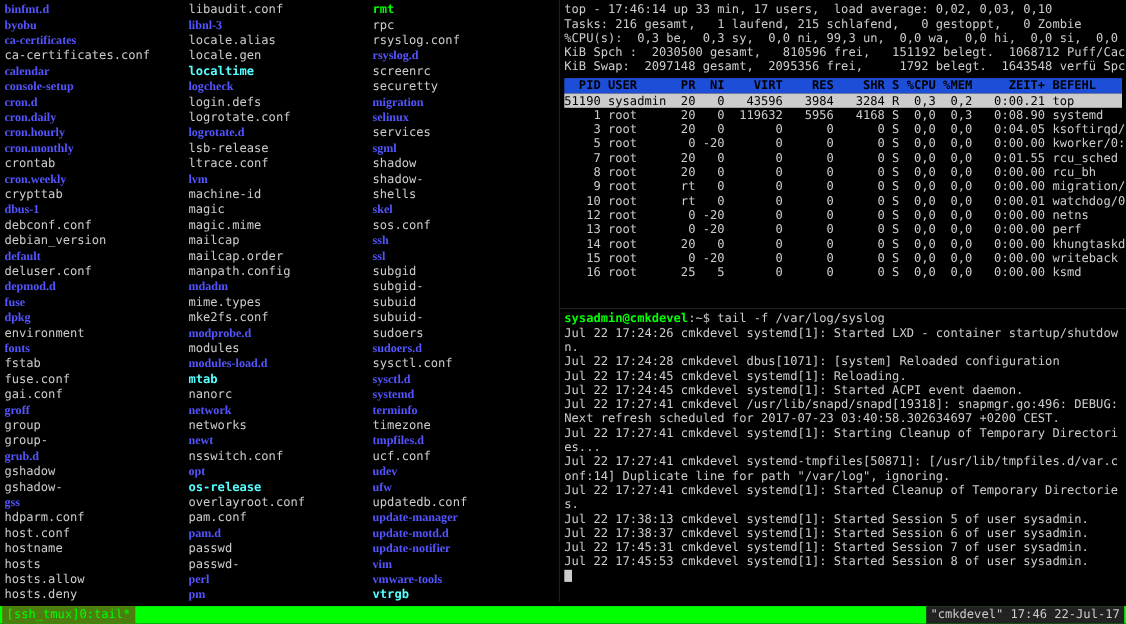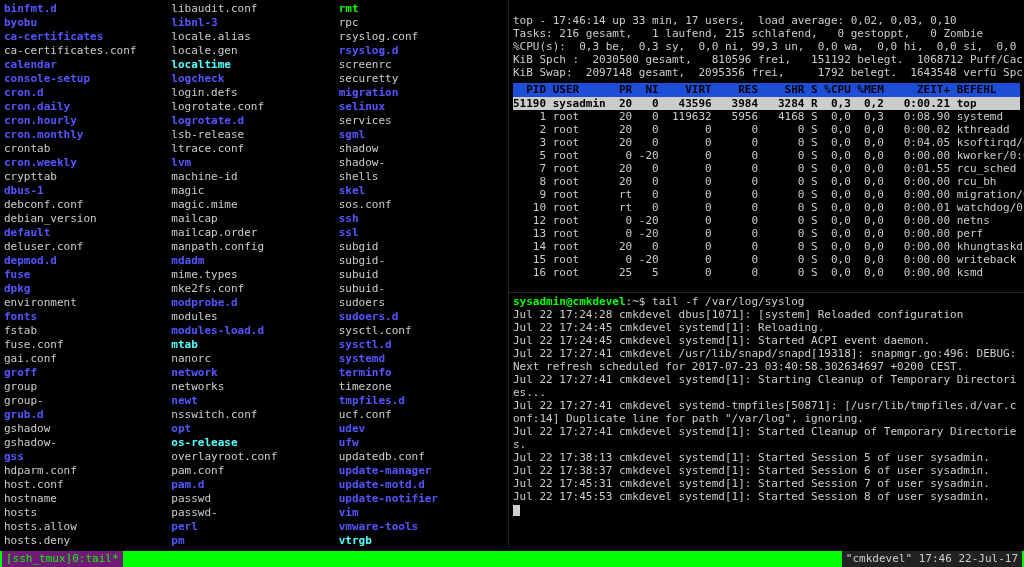--- a/index.html
+++ b/index.html
@@ -9,48 +9,48 @@
   font-size: 11px;
   color: #ccc;
   width: 1024px;
   height: 567px;
   overflow: hidden;
   position: relative;
 }
 .container { display: flex; height: 547px; }
 .left-pane { width: 508px; padding: 2px 4px; overflow: hidden; }
 .right-pane { width: 516px; display: flex; flex-direction: column; border-left: 1px solid #222; }
-.top-right { height: 280px; padding: 2px 4px; overflow: hidden; margin-top: 12px; }
+.top-right { height: 280px; padding: 2px 4px; overflow: hidden; }
 .bottom-right { flex: 1; padding: 2px 4px; border-top: 1px solid #222; overflow: hidden; }
 .file-columns { display: flex; gap: 2px; }
 .file-col { flex: 1; }
 .file-item { line-height: 14px; white-space: nowrap; }
-.dir { color: #5555ff; font-weight: bold; }
+.dir { color: #5555ff; font-weight: bold; font-family: Liberation Serif, serif; }
 .link { color: #55ffff; font-weight: bold; }
 .plain { color: #ccc; }
 .green { color: #00ff00; }
 .status-bar {
   position: absolute;
   bottom: 0;
   left: 0;
   right: 0;
   height: 16px;
   background: #00ff00;
   color: #000;
   display: flex;
   font-size: 11px;
   line-height: 16px;
   padding: 0 2px;
 }
-.status-left { background: #701a75; color: #00ff00; padding: 0 4px; }
+.status-left { background: #4d7c0f; color: #00ff00; padding: 0 4px; }
 .status-right { margin-left: auto; background: #222; color: #ccc; padding: 0 4px; }
 .top-line { color: #ccc; line-height: 13px; white-space: pre; }
 .proc-header { background: #1d4ed8; color: #000; line-height: 14px; white-space: pre; font-weight: bold; }
 .proc-row { line-height: 13px; white-space: pre; color: #ccc; }
-.proc-row.hl { background: #ccc; color: #000; font-weight: bold; }
+.proc-row.hl { background: #ccc; color: #000; font-weight: normal; }
 .log-line { line-height: 13px; white-space: pre-wrap; word-break: break-all; color: #ccc; }
 .prompt { color: #00ff00; font-weight: bold; }
 .prompt-text { color: #ccc; }
 .cursor-block { display: inline-block; width: 7px; height: 11px; background: #ccc; vertical-align: middle; }
 .bold { font-weight: bold; }
 </style>
 </head>
 <body>
 
 <div class="container">
@@ -189,39 +189,39 @@
       <div class="top-line">top - 17:46:14 up 33 min, 17 users,  load average: 0,02, 0,03, 0,10</div>
       <div class="top-line">Tasks: 216 gesamt,   1 laufend, 215 schlafend,   0 gestoppt,   0 Zombie</div>
       <div class="top-line">%CPU(s):  0,3 be,  0,3 sy,  0,0 ni, 99,3 un,  0,0 wa,  0,0 hi,  0,0 si,  0,0 st</div>
       <div class="top-line">KiB Spch :  2030500 gesamt,   810596 frei,   151192 belegt.  1068712 Puff/Cache</div>
       <div class="top-line">KiB Swap:  2097148 gesamt,  2095356 frei,     1792 belegt.  1643548 verfü Spch</div>
       <div style="height:4px"></div>
       <div class="proc-header">  PID USER      PR  NI    VIRT    RES    SHR S %CPU %MEM     ZEIT+ BEFEHL     </div>
       <div id="proc-rows">
           <div class="proc-row hl">51190 sysadmin  20   0   43596   3984   3284 R  0,3  0,2   0:00.21 top</div>
           <div class="proc-row">    1 root      20   0  119632   5956   4168 S  0,0  0,3   0:08.90 systemd</div>
-          <div class="proc-row">    2 root      20   0       0      0      0 S  0,0  0,0   0:00.02 kthreadd</div>
           <div class="proc-row">    3 root      20   0       0      0      0 S  0,0  0,0   0:04.05 ksoftirqd/0</div>
           <div class="proc-row">    5 root       0 -20       0      0      0 S  0,0  0,0   0:00.00 kworker/0:0H</div>
           <div class="proc-row">    7 root      20   0       0      0      0 S  0,0  0,0   0:01.55 rcu_sched</div>
           <div class="proc-row">    8 root      20   0       0      0      0 S  0,0  0,0   0:00.00 rcu_bh</div>
           <div class="proc-row">    9 root      rt   0       0      0      0 S  0,0  0,0   0:00.00 migration/0</div>
           <div class="proc-row">   10 root      rt   0       0      0      0 S  0,0  0,0   0:00.01 watchdog/0</div>
           <div class="proc-row">   12 root       0 -20       0      0      0 S  0,0  0,0   0:00.00 netns</div>
           <div class="proc-row">   13 root       0 -20       0      0      0 S  0,0  0,0   0:00.00 perf</div>
           <div class="proc-row">   14 root      20   0       0      0      0 S  0,0  0,0   0:00.00 khungtaskd</div>
           <div class="proc-row">   15 root       0 -20       0      0      0 S  0,0  0,0   0:00.00 writeback</div>
           <div class="proc-row">   16 root      25   5       0      0      0 S  0,0  0,0   0:00.00 ksmd</div>
         </div>
     </div>
     <div class="bottom-right">
       <div>
         <span class="prompt">sysadmin@cmkdevel</span><span class="prompt-text">:~$ </span><span class="prompt-text">tail -f /var/log/syslog</span>
       </div>
       <div id="log-lines">
+          <div class="log-line">Jul 22 17:24:26 cmkdevel systemd[1]: Started LXD - container startup/shutdown.</div>
           <div class="log-line">Jul 22 17:24:28 cmkdevel dbus[1071]: [system] Reloaded configuration</div>
           <div class="log-line">Jul 22 17:24:45 cmkdevel systemd[1]: Reloading.</div>
           <div class="log-line">Jul 22 17:24:45 cmkdevel systemd[1]: Started ACPI event daemon.</div>
           <div class="log-line">Jul 22 17:27:41 cmkdevel /usr/lib/snapd/snapd[19318]: snapmgr.go:496: DEBUG: Next refresh scheduled for 2017-07-23 03:40:58.302634697 +0200 CEST.</div>
           <div class="log-line">Jul 22 17:27:41 cmkdevel systemd[1]: Starting Cleanup of Temporary Directories...</div>
           <div class="log-line">Jul 22 17:27:41 cmkdevel systemd-tmpfiles[50871]: [/usr/lib/tmpfiles.d/var.conf:14] Duplicate line for path "/var/log", ignoring.</div>
           <div class="log-line">Jul 22 17:27:41 cmkdevel systemd[1]: Started Cleanup of Temporary Directories.</div>
           <div class="log-line">Jul 22 17:38:13 cmkdevel systemd[1]: Started Session 5 of user sysadmin.</div>
           <div class="log-line">Jul 22 17:38:37 cmkdevel systemd[1]: Started Session 6 of user sysadmin.</div>
           <div class="log-line">Jul 22 17:45:31 cmkdevel systemd[1]: Started Session 7 of user sysadmin.</div>

